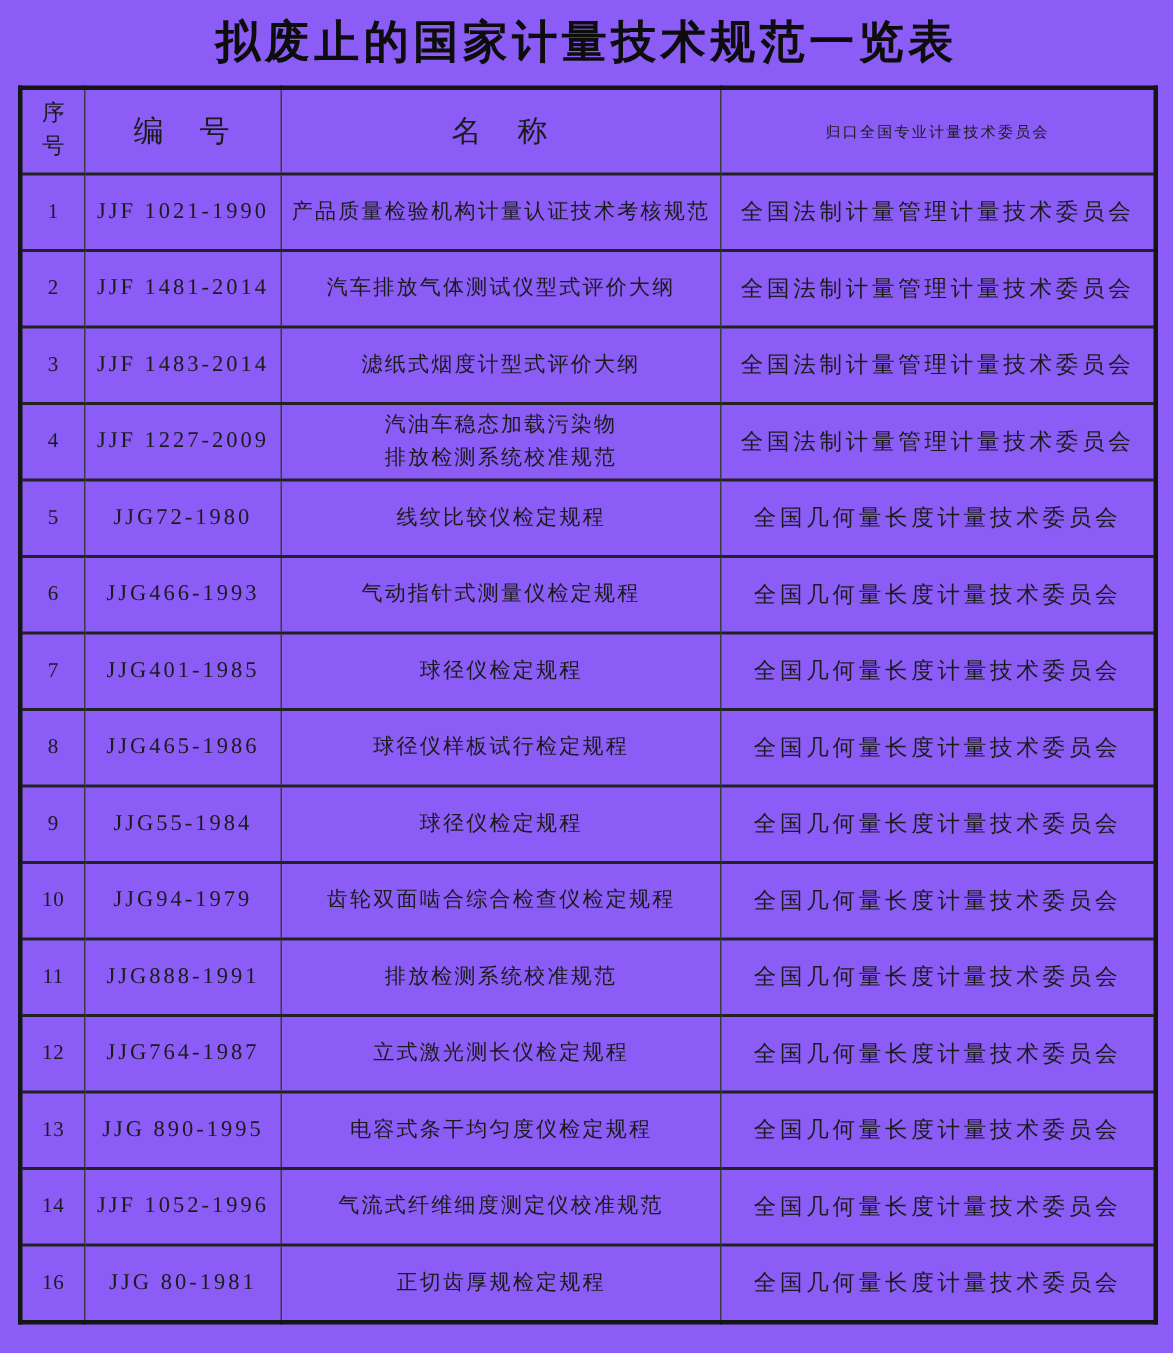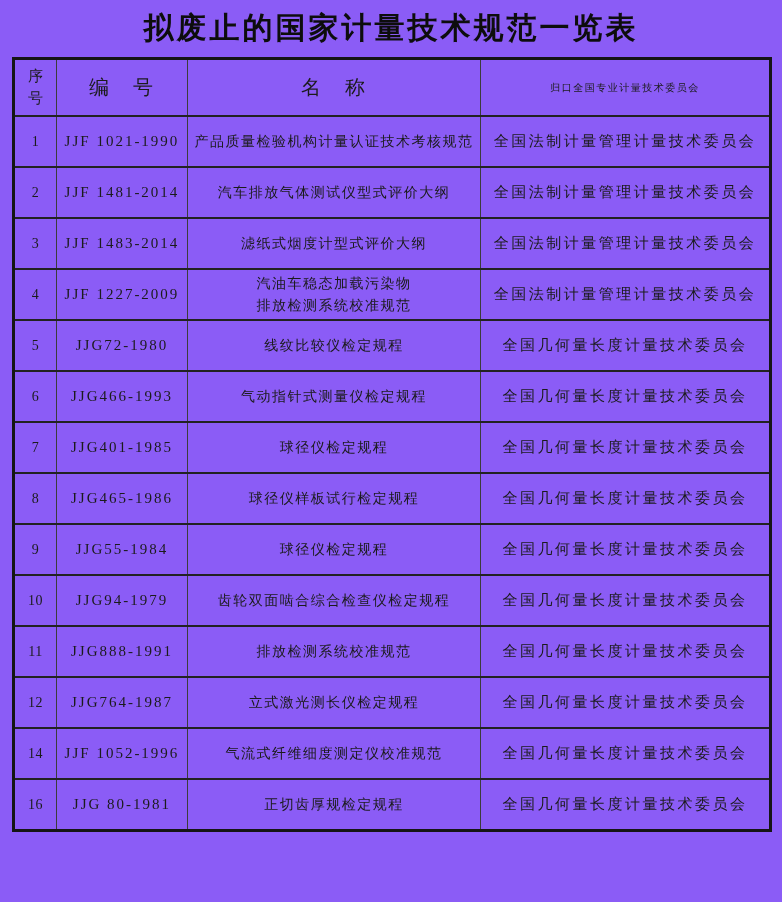--- a/index.html
+++ b/index.html
@@ -188,20 +188,26 @@
       <td class="c-committee">全国几何量长度计量技术委员会</td>
     </tr>
 
     <tr>
       <td class="c-index">12</td>
       <td class="c-code">JJG764-1987</td>
       <td class="c-name">立式激光测长仪检定规程</td>
       <td class="c-committee">全国几何量长度计量技术委员会</td>
     </tr>
 
+    <tr>
+      <td class="c-index">13</td>
+      <td class="c-code">JJG 890-1995</td>
+      <td class="c-name">电容式条干均匀度仪检定规程</td>
+      <td class="c-committee">全国几何量长度计量技术委员会</td>
+    </tr>
 
     <tr>
       <td class="c-index">14</td>
       <td class="c-code">JJF 1052-1996</td>
       <td class="c-name">气流式纤维细度测定仪校准规范</td>
       <td class="c-committee">全国几何量长度计量技术委员会</td>
     </tr>
 
 
     <tr>

